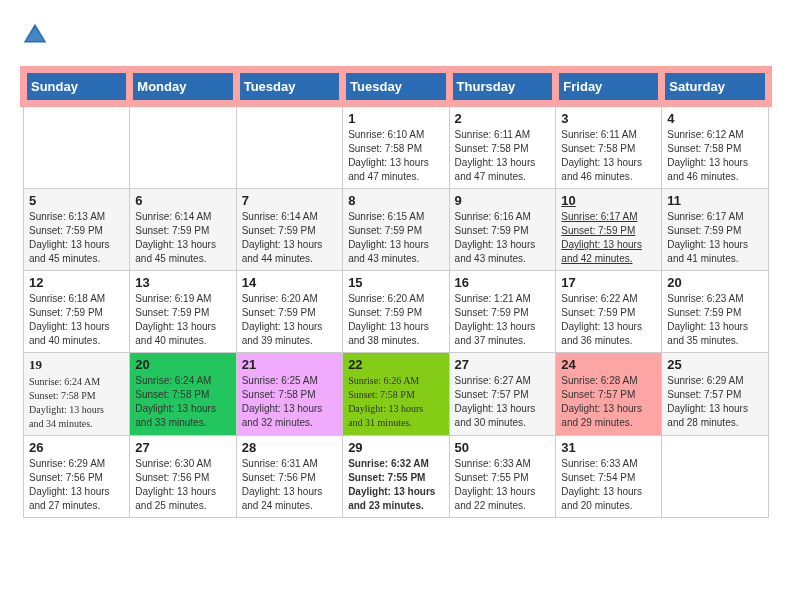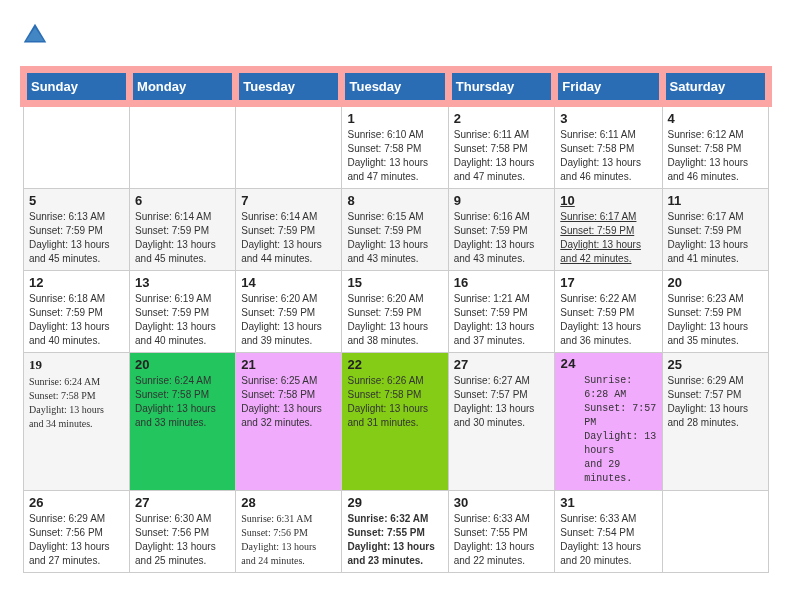--- a/index.html
+++ b/index.html
@@ -275,35 +275,35 @@
         </td>
         <td style="background-color: #f0abfc;">
           <div class="day-number">21</div>
           <div class="day-info" style="white-space: pre-line;">Sunrise: 6:25 AM
 Sunset: 7:58 PM
 Daylight: 13 hours
 and 32 minutes.</div>
         </td>
         <td style="background-color: #84cc16;">
           <div class="day-number">22</div>
-          <div class="day-info" style="white-space: pre-line;">Sunrise: 6:26 AM
+          <div class="day-info" style="white-space: pre-line; font-family: Liberation Serif, serif;">Sunrise: 6:26 AM
 Sunset: 7:58 PM
 Daylight: 13 hours
 and 31 minutes.</div>
         </td>
         <td style="background-color: rgb(245, 245, 245);">
           <div class="day-number">27</div>
           <div class="day-info" style="white-space: pre-line;">Sunrise: 6:27 AM
 Sunset: 7:57 PM
 Daylight: 13 hours
 and 30 minutes.</div>
         </td>
-        <td style="background-color: #f0abfc; font-family: Liberation Mono, monospace;">
+        <td style="background-color: #fca5a5;">
           <div class="day-number">24</div>
-          <div class="day-info" style="white-space: pre-line; margin-left: 24px;">Sunrise: 6:28 AM
+          <div class="day-info" style="white-space: pre-line;">Sunrise: 6:28 AM
 Sunset: 7:57 PM
 Daylight: 13 hours
 and 29 minutes.</div>
         </td>
         <td style="background-color: rgb(245, 245, 245);">
           <div class="day-number">25</div>
           <div class="day-info" style="white-space: pre-line;">Sunrise: 6:29 AM
 Sunset: 7:57 PM
 Daylight: 13 hours
 and 28 minutes.</div>
@@ -319,34 +319,34 @@
         </td>
         <td>
           <div class="day-number">27</div>
           <div class="day-info" style="white-space: pre-line;">Sunrise: 6:30 AM
 Sunset: 7:56 PM
 Daylight: 13 hours
 and 25 minutes.</div>
         </td>
         <td>
           <div class="day-number">28</div>
-          <div class="day-info" style="white-space: pre-line; font-family: Liberation Serif, serif;">Sunrise: 6:31 AM
+          <div class="day-info" style="white-space: pre-line;">Sunrise: 6:31 AM
 Sunset: 7:56 PM
 Daylight: 13 hours
 and 24 minutes.</div>
         </td>
         <td>
           <div class="day-number">29</div>
           <div class="day-info" style="white-space: pre-line; font-weight: bold;">Sunrise: 6:32 AM
 Sunset: 7:55 PM
 Daylight: 13 hours
 and 23 minutes.</div>
         </td>
         <td>
-          <div class="day-number">30</div>
+          <div class="day-number">50</div>
           <div class="day-info" style="white-space: pre-line;">Sunrise: 6:33 AM
 Sunset: 7:55 PM
 Daylight: 13 hours
 and 22 minutes.</div>
         </td>
         <td>
           <div class="day-number">31</div>
           <div class="day-info" style="white-space: pre-line;">Sunrise: 6:33 AM
 Sunset: 7:54 PM
 Daylight: 13 hours

